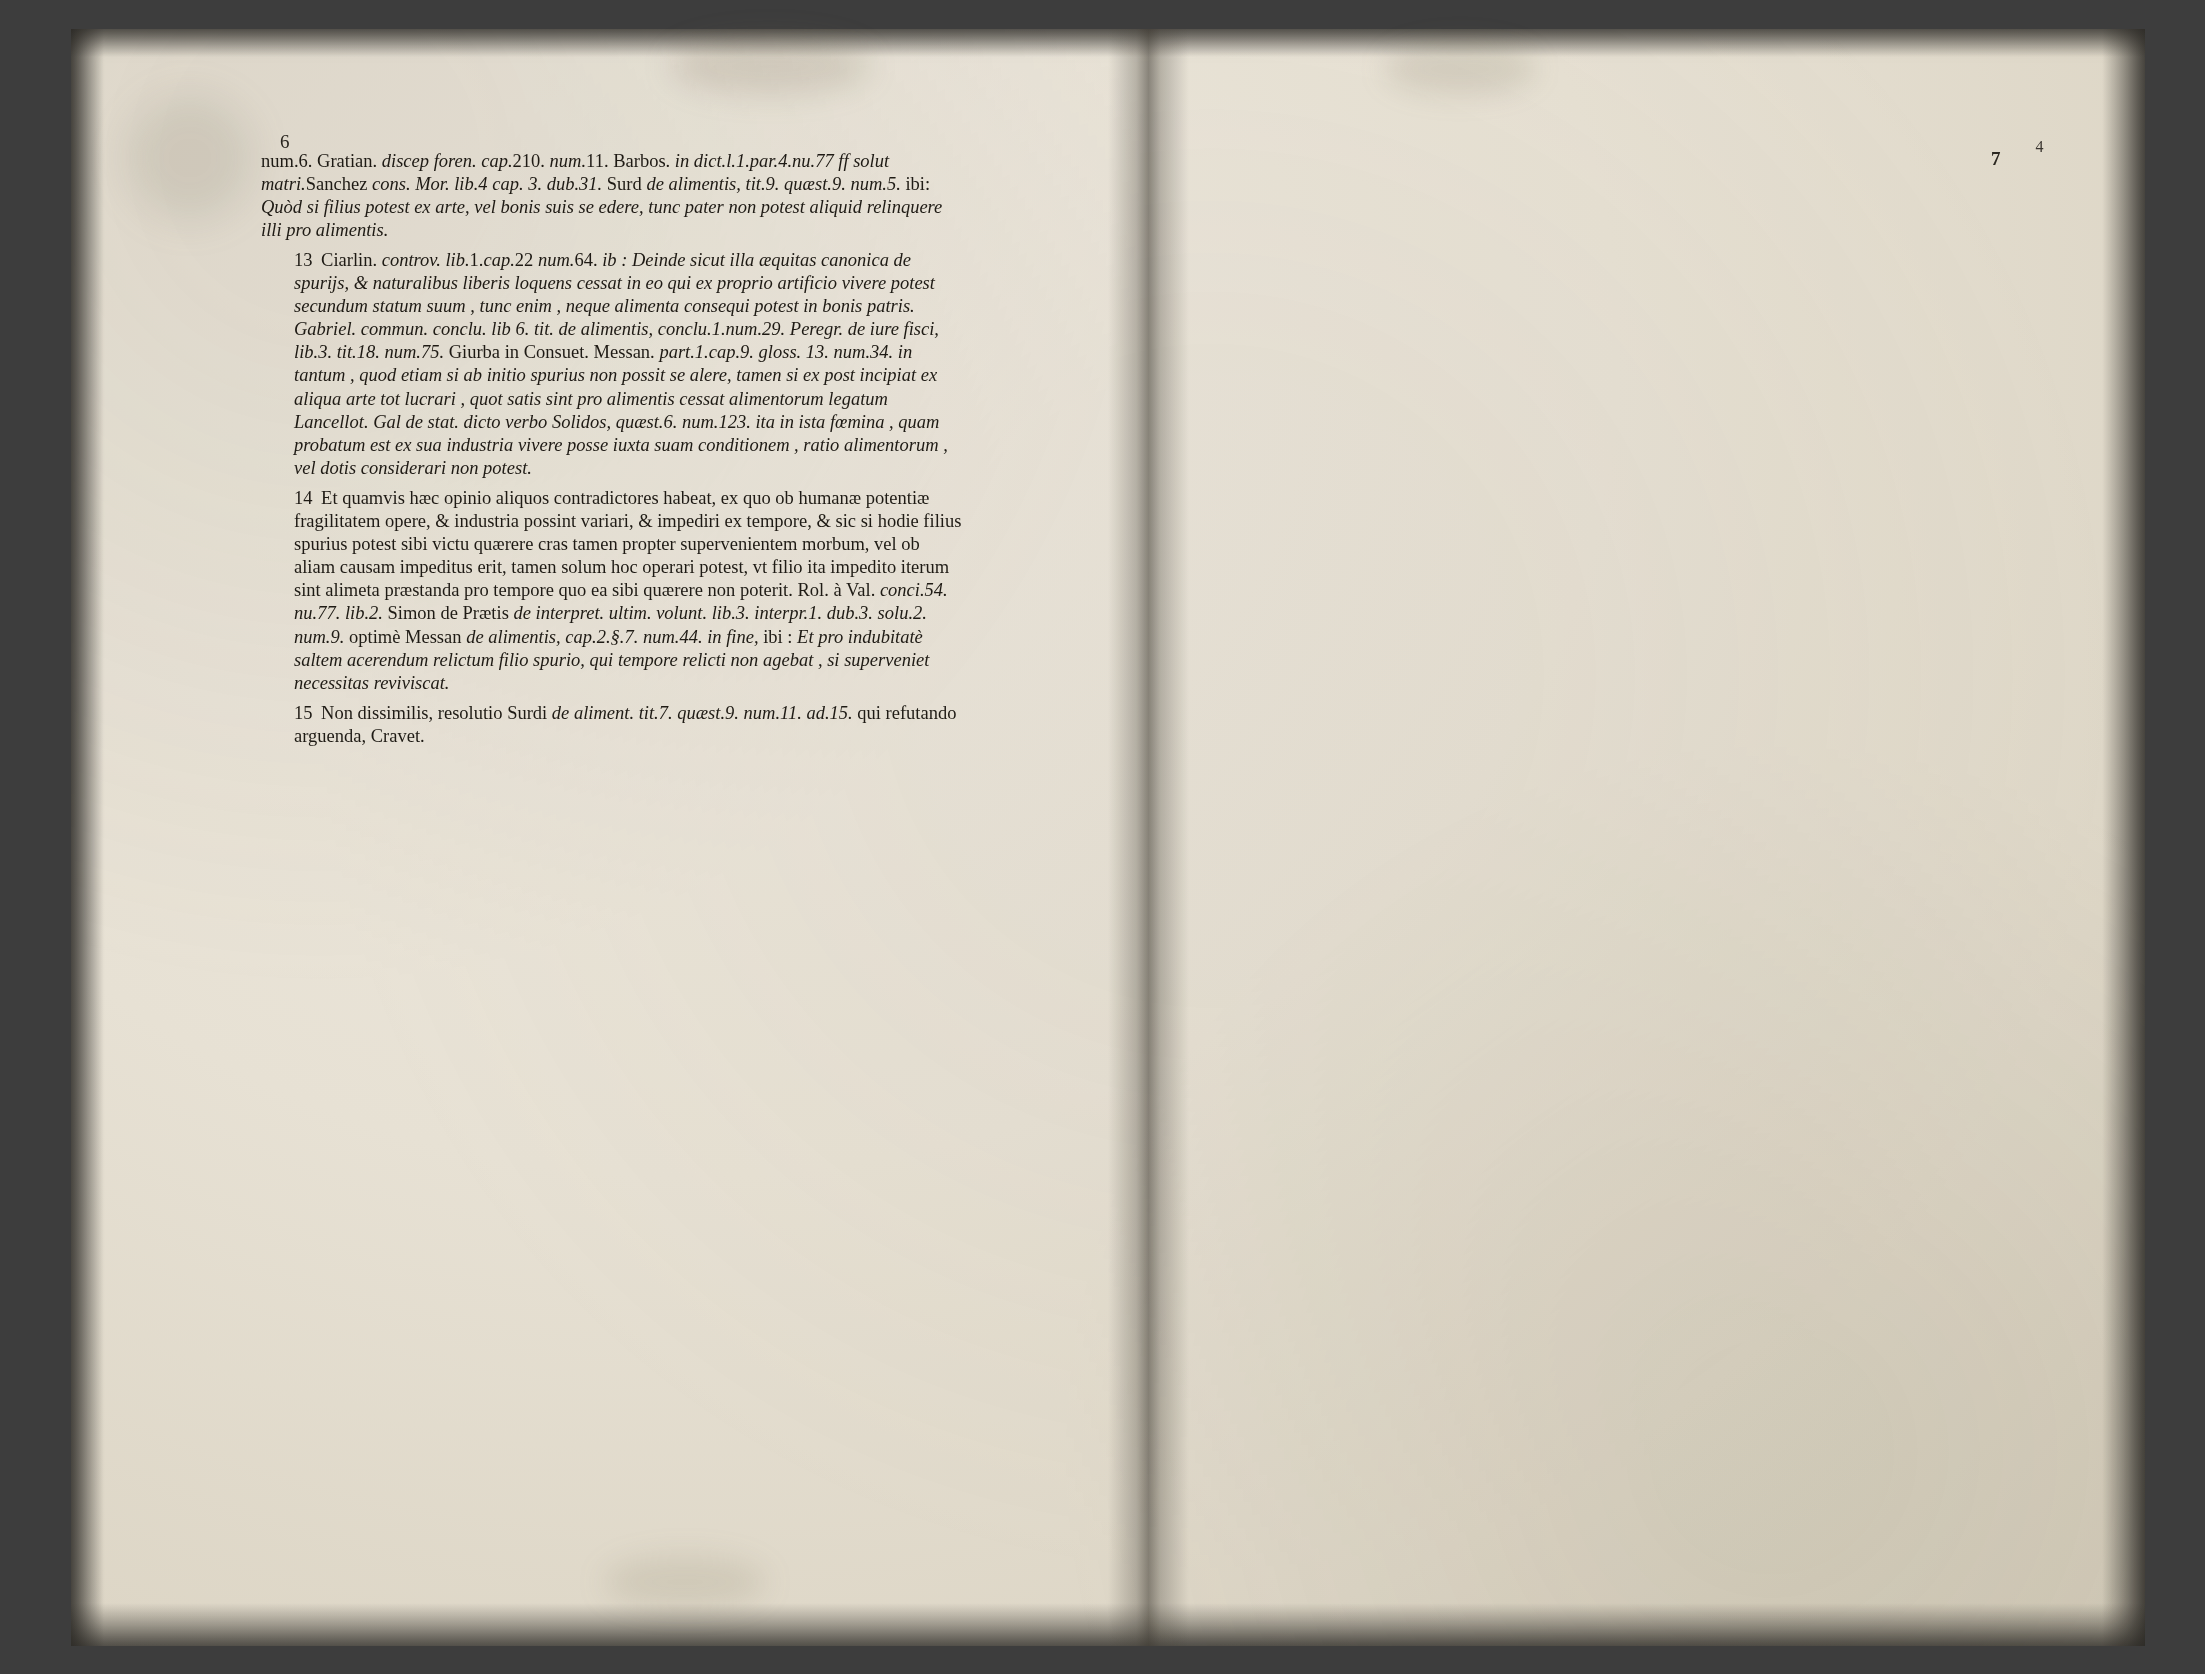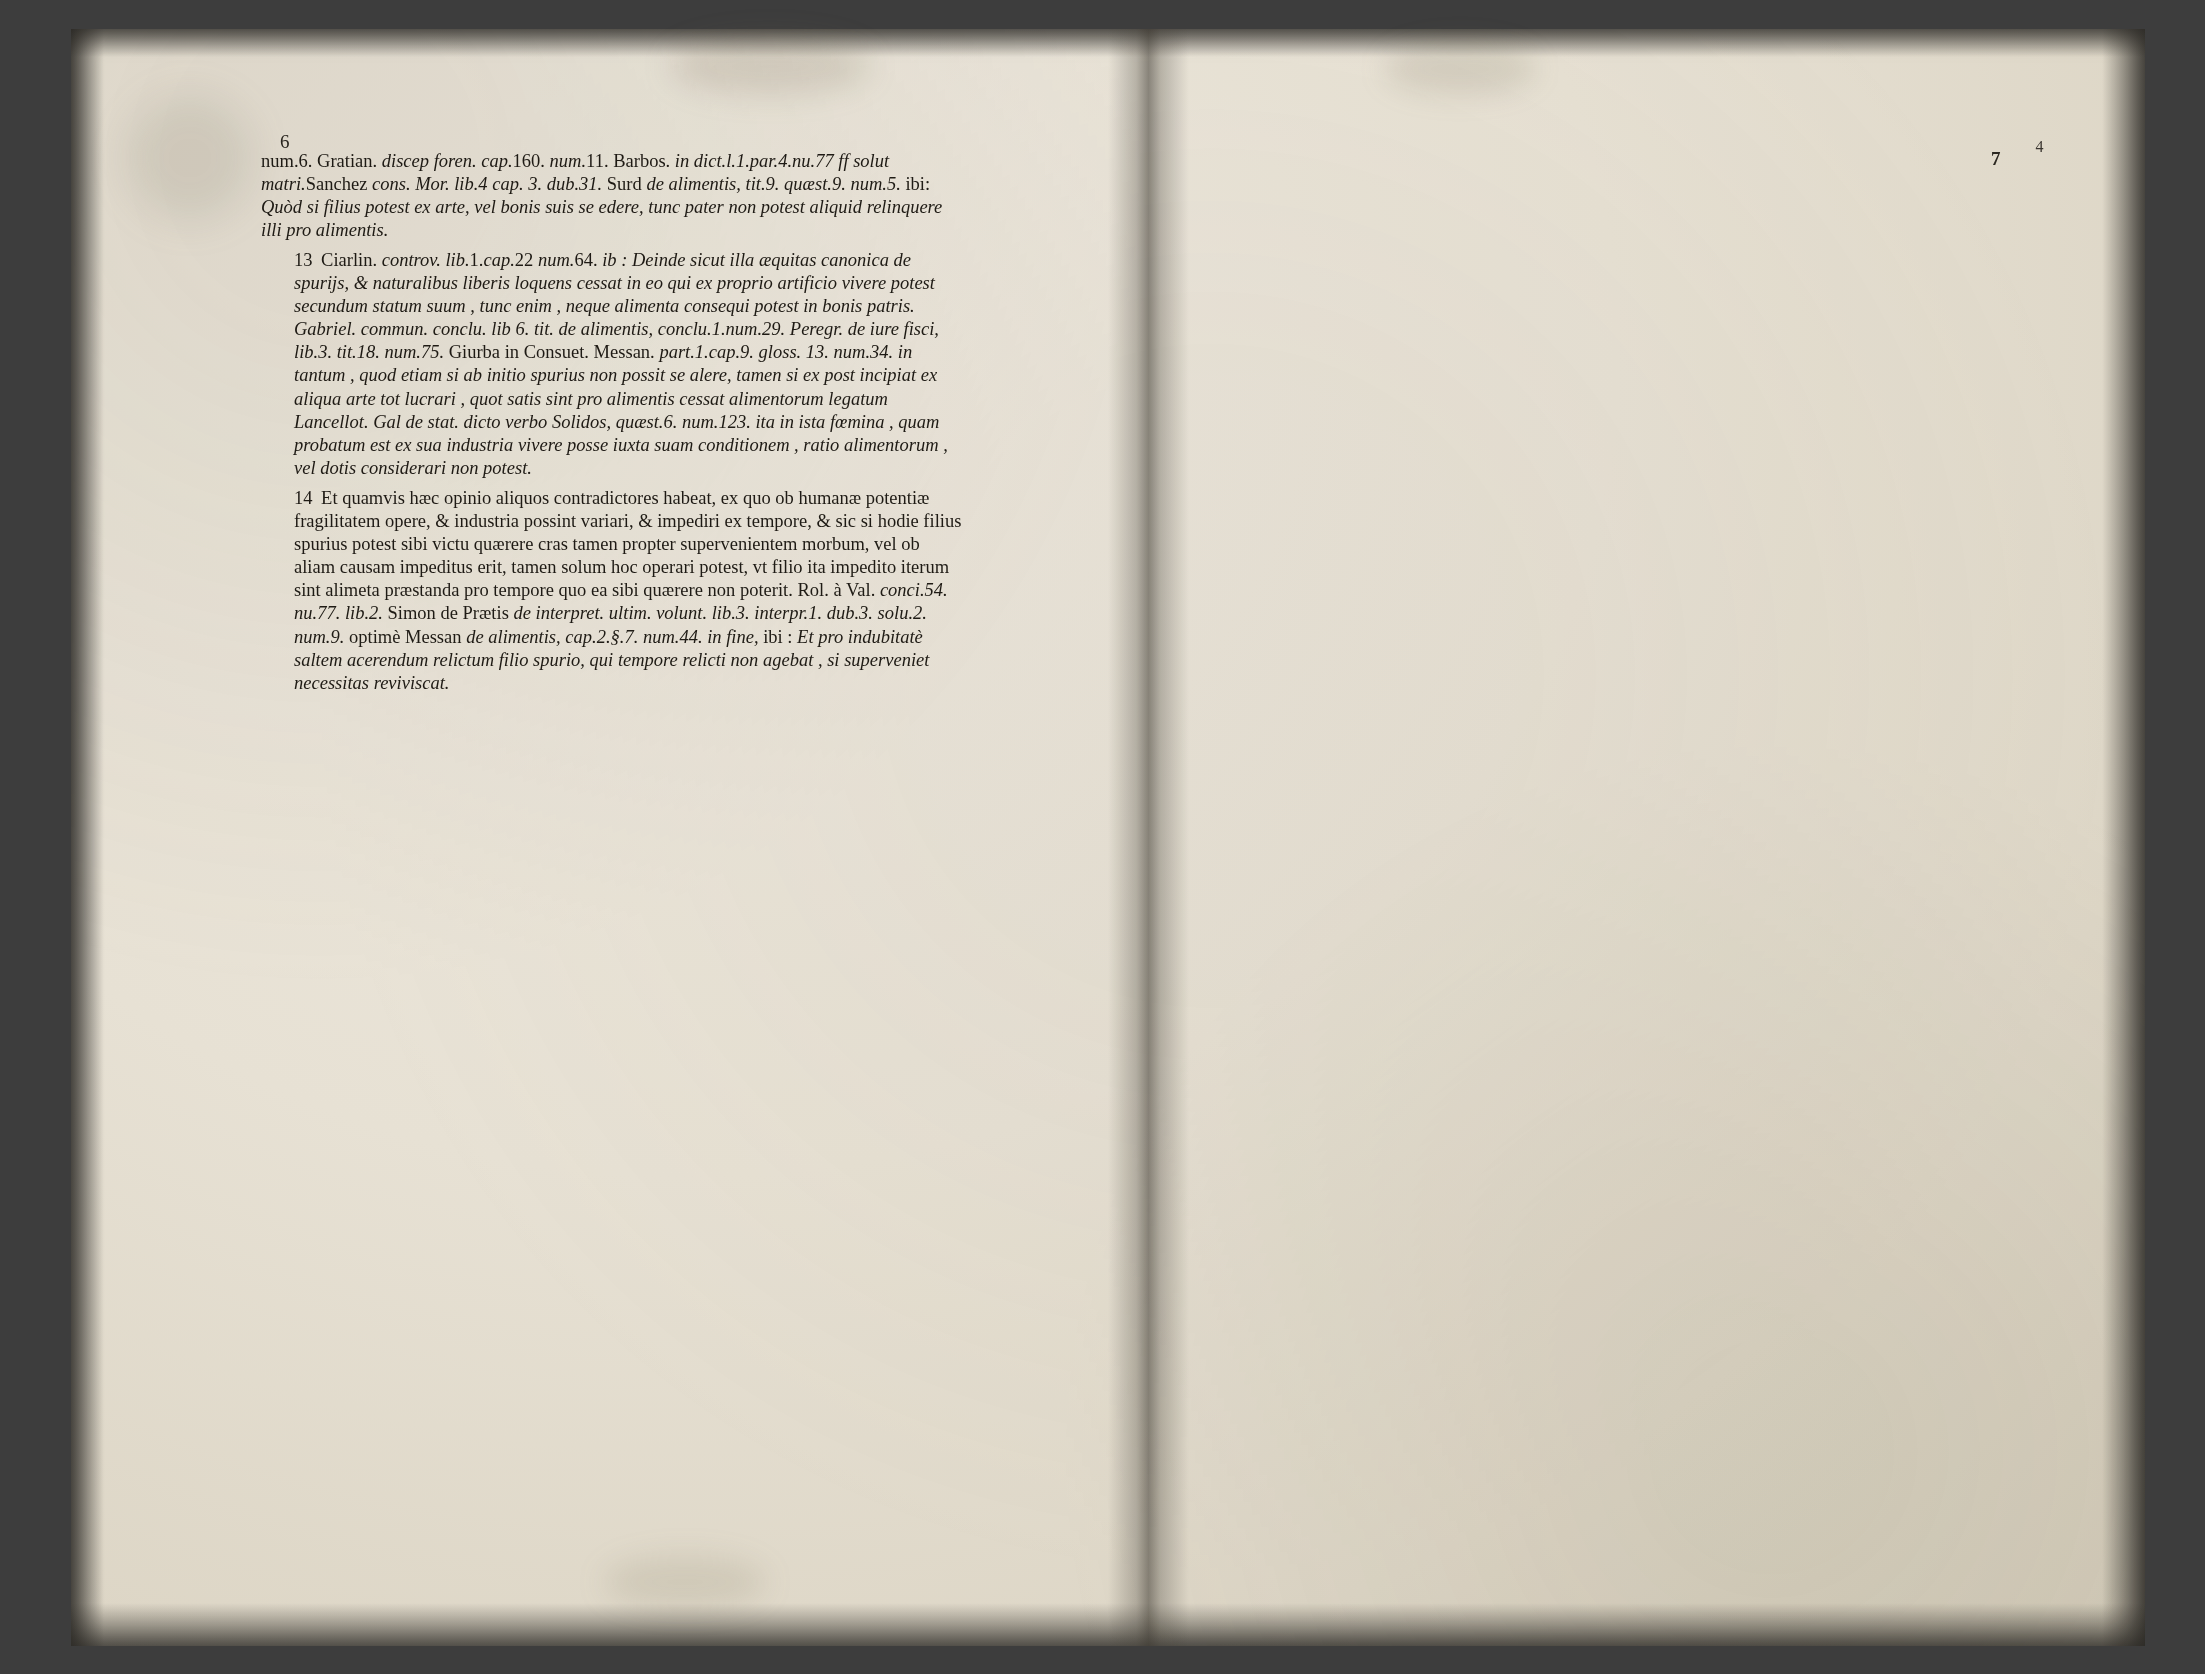--- a/index.html
+++ b/index.html
@@ -154,21 +154,21 @@
     <div class="leaf leaf-left">
 
       <div class="folio folio-left">6</div>
 
       <div class="textblock tb-left">
 
         <p class="para it">
           <span class="rm">num.6.</span>
           <span class="rm">Gratian.</span>
           
-          <span class="it">discep foren. cap.</span><span class="rm">160.</span>
+          <span class="it">discep foren. cap.</span><span class="rm">210.</span>
           <span class="it">num.</span><span class="rm">11.</span> <span class="rm">Barbos.</span>
           <span class="it">in dict.l.1.par.4.nu.77 ff solut matri.</span><span class="rm">Sanchez</span>
           <span class="it">cons. Mor. lib.4 cap. 3. dub.31.</span> <span class="rm">Surd</span>
           <span class="it">de alimentis, tit.9. quæst.9. num.5.</span> <span class="rm">ibi:</span>
           <span class="it">Quòd si filius potest ex arte, vel bonis suis se edere, tunc pater non potest aliquid relinquere illi pro alimentis.</span>
         </p>
 
         <div class="spacer"></div>
 
         <p class="para pindent">
@@ -184,20 +184,25 @@
         <p class="para pindent">
           <span class="rm num-lead">14</span><span class="rm">Et quamvis hæc opinio aliquos contradictores habeat, ex quo ob humanæ potentiæ fragilitatem opere, &amp; industria possint variari, &amp; impediri ex tempore, &amp; sic si hodie filius spurius potest sibi victu quærere cras tamen propter supervenientem morbum, vel ob aliam causam impeditus erit, tamen solum hoc operari potest, vt filio ita impedito iterum sint alimeta præstanda pro tempore quo ea sibi quærere non poterit. Rol. à Val.</span>
           <span class="it">conci.54. nu.77. lib.2.</span> <span class="rm">Simon de Prætis</span>
           <span class="it">de interpret. ultim. volunt. lib.3. interpr.1. dub.3. solu.2. num.9.</span>
           <span class="rm">optimè Messan</span> <span class="it">de alimentis, cap.2.§.7. num.44. in fine,</span>
           <span class="rm">ibi :</span> <span class="it">Et pro indubitatè saltem acerendum relictum filio spurio, qui tempore relicti non agebat , si superveniet necessitas reviviscat.</span>
         </p>
 
         <div class="spacer"></div>
 
+        <p class="para pindent">
+          <span class="rm num-lead">15</span><span class="rm">Non dissimilis, resolutio Surdi</span>
+          <span class="it">de aliment. tit.7. quæst.9. num.11. ad.15.</span>
+          <span class="rm">qui refutando arguenda, Cravet.</span>
+        </p>
 
 
       </div>
     </div>
 
     <div class="leaf leaf-right">
 
       <div class="folio folio-right">7</div>
       <div class="folio folio-annot">4</div>
 

